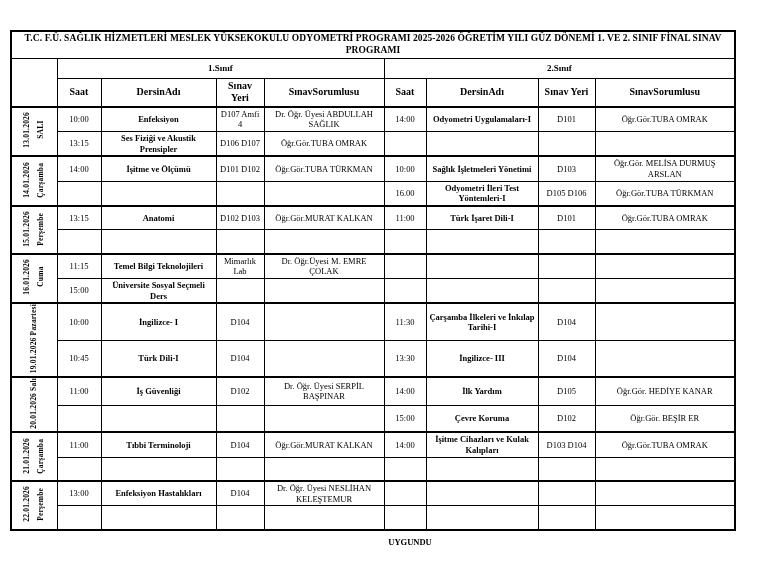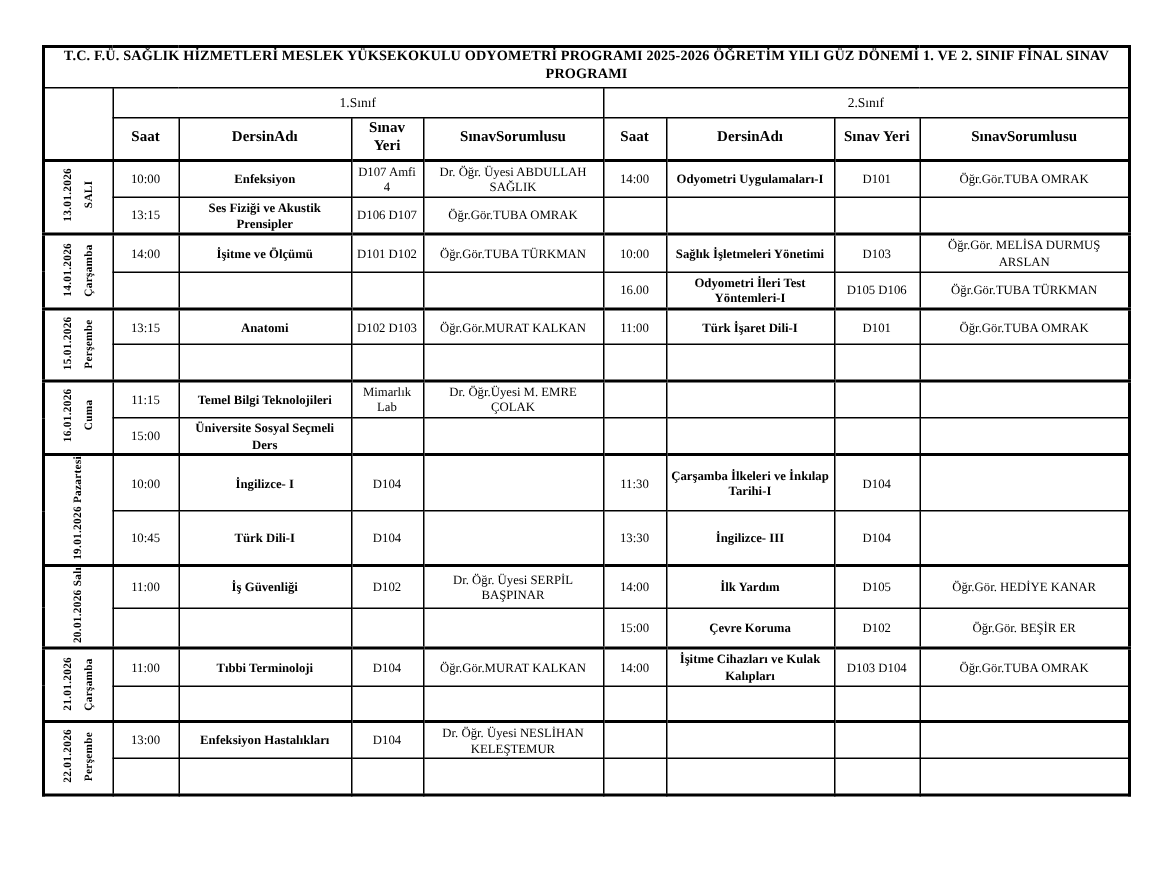--- a/index.html
+++ b/index.html
@@ -1,31 +1,31 @@
 <!DOCTYPE html>
 <html><head>
 <meta charset="utf-8">
 <style>
   html,body{margin:0;padding:0;background:#ffffff;}
   body{width:768px;height:585px;font-family:"Liberation Serif","DejaVu Serif",serif;color:#000;}
   .sheet{position:relative;width:768px;height:585px;background:#fff;overflow:hidden;}
   table.exam-table{
     border-collapse:collapse;table-layout:fixed;
-    width:724px;margin:30px 0 0 28px;
+    width:724px;margin:30px 0 0 10px;
     border:2.5px solid #000;
   }
   .exam-table td{
     border:1px solid #000;
     text-align:center;vertical-align:middle;
     padding:1px 2px;
     font-size:8.5px;line-height:1.25;
     overflow:hidden;
   }
   td.title-cell{font-weight:bold;font-size:9.5px;height:17px;letter-spacing:.1px;}
-  tr.class-row td{font-weight:normal;font-size:9px;height:17px;}
+  tr.class-row td{font-weight:bold;font-size:9px;height:17px;}
   tr.colhead-row td{font-weight:bold;font-size:10px;height:19px;}
   tr.data-row{height:24px;}
   tr.gs td{border-top:2px solid #000;}
   td.course{font-weight:bold;}
   td.date-cell{padding:0;}
   .vert{
     display:inline-block;
     writing-mode:vertical-rl;
     transform:rotate(180deg);
     white-space:pre-line;
@@ -248,13 +248,17 @@
       <td></td>
       <td></td>
       <td></td>
       <td class="course"></td>
       <td></td>
       <td></td>
     </tr>
   </tbody>
     </table>
 
+  <div class="footer">
+    <div class="approved">UYGUNDU</div>
+
+  </div>
 </div>
 
 </body></html>

